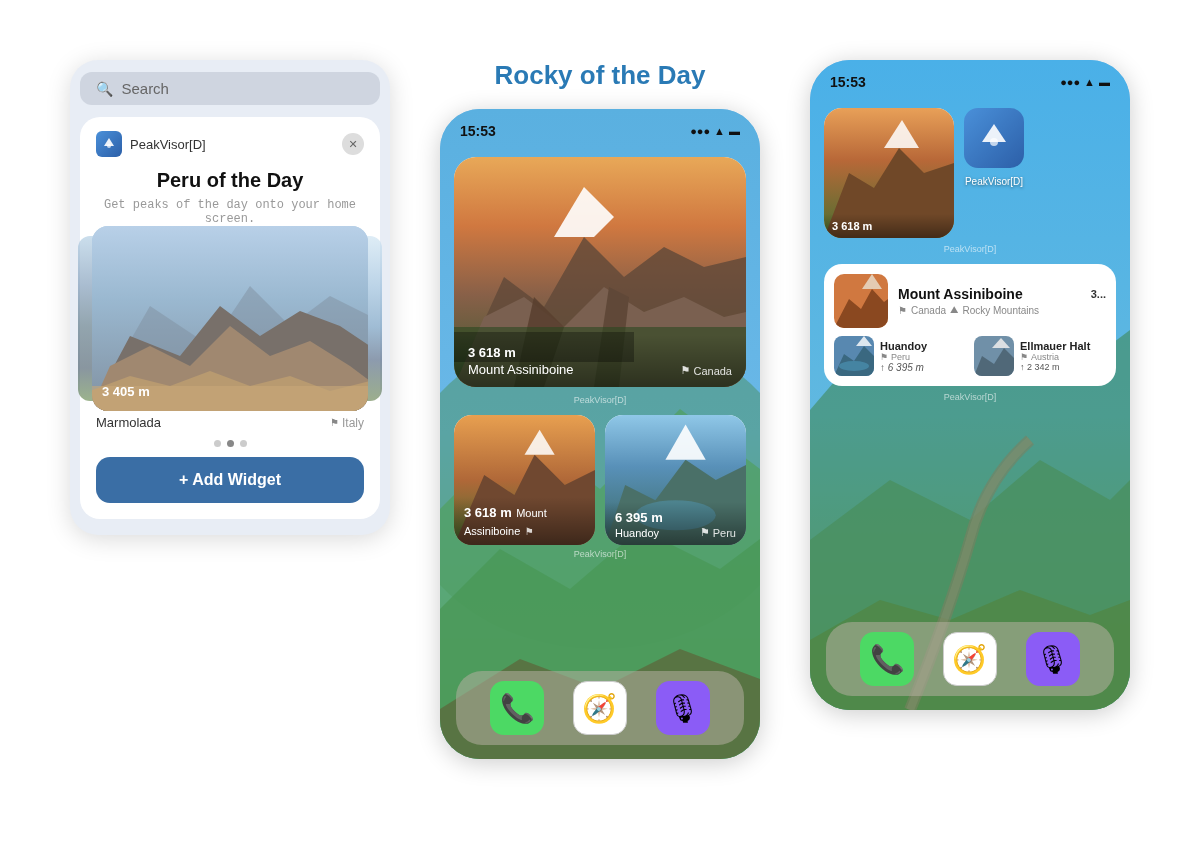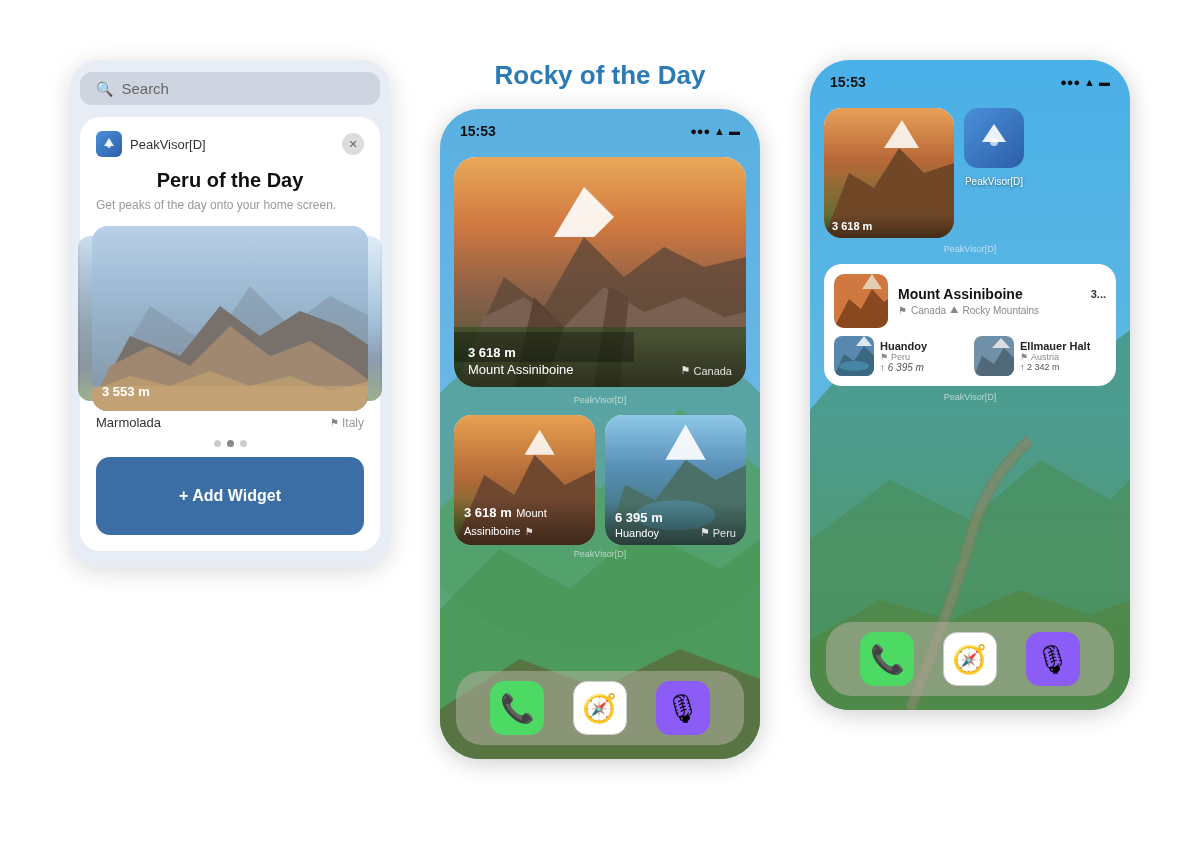--- a/index.html
+++ b/index.html
@@ -117,22 +117,22 @@
     .widget-title {
       font-size: 20px;
       font-weight: 700;
       color: #111;
       text-align: center;
       margin-bottom: 6px;
     }
     .widget-subtitle {
       font-size: 12px;
       color: #999;
-      text-align: left;
-      margin-bottom: 14px;
+      text-align: center;
+      font-family: Liberation Mono, monospace;
     }
 
     .widget-footer {
       display: flex;
       justify-content: space-between;
       align-items: center;
       margin-top: 4px;
     }
     .peak-name {
       font-size: 13px;
@@ -159,21 +159,21 @@
       background: #ccc;
     }
     .dot.active { background: #888; }
 
     .add-widget-btn {
       width: 100%;
       background: #3a6ea5;
       color: white;
       border: none;
       border-radius: 14px;
-      padding: 30px;
+      padding: 14px;
       font-size: 16px;
       font-weight: 600;
       display: flex;
       align-items: center;
       justify-content: center;
       gap: 8px;
       margin-top: 8px;
     }
 
     
@@ -552,21 +552,21 @@
                 </linearGradient>
               </defs>
               <rect width="280" height="185" fill="url(#sky1)"></rect>
               <polygon points="0,185 60,80 120,120 160,60 200,100 240,70 280,90 280,185" fill="#8090a0" opacity="0.5"></polygon>
               <polygon points="0,185 40,110 90,130 130,80 170,110 210,85 250,100 280,120 280,185" fill="#78706a"></polygon>
               <polygon points="0,185 20,140 60,120 100,140 140,100 180,130 220,115 260,140 280,155 280,185" fill="#a08870"></polygon>
               <polygon points="0,185 0,165 40,150 80,160 120,145 160,160 200,150 240,165 280,155 280,185" fill="#b89a70"></polygon>
               <rect x="0" y="160" width="280" height="25" fill="#c8a878" opacity="0.6"></rect>
             </svg>
             <div style="position:absolute;bottom:10px;left:10px;">
-              <div class="widget-elevation">3 553 m</div>
+              <div class="widget-elevation">3 405 m</div>
             </div>
           </div>
         </div>
 
         <div class="widget-footer">
           <span class="peak-name">Marmolada</span>
           <span class="peak-country">
             <span style="font-size:10px;color:#888;">⚑</span>
             <span>Italy</span>
           </span>

